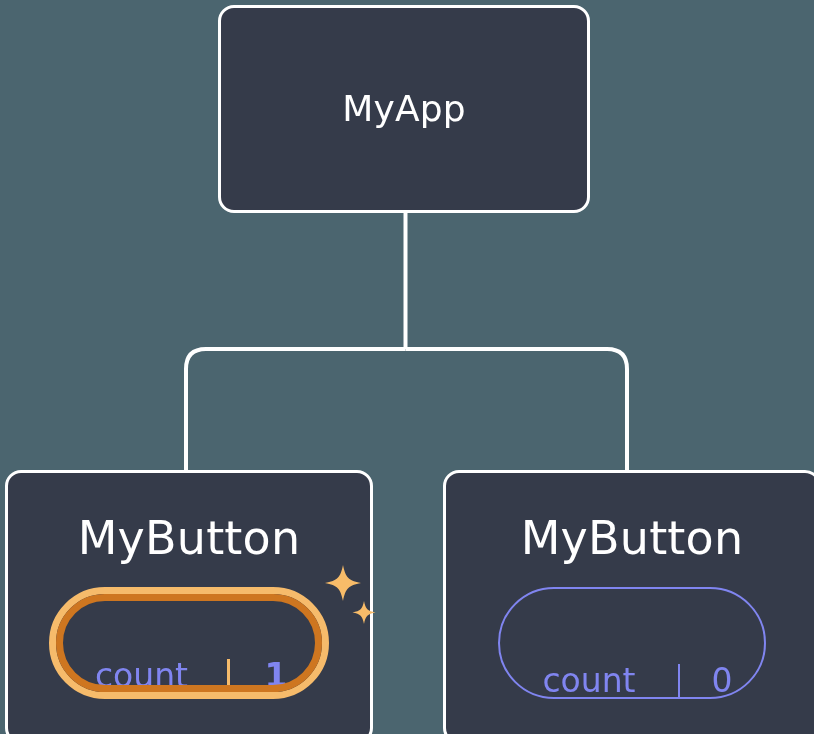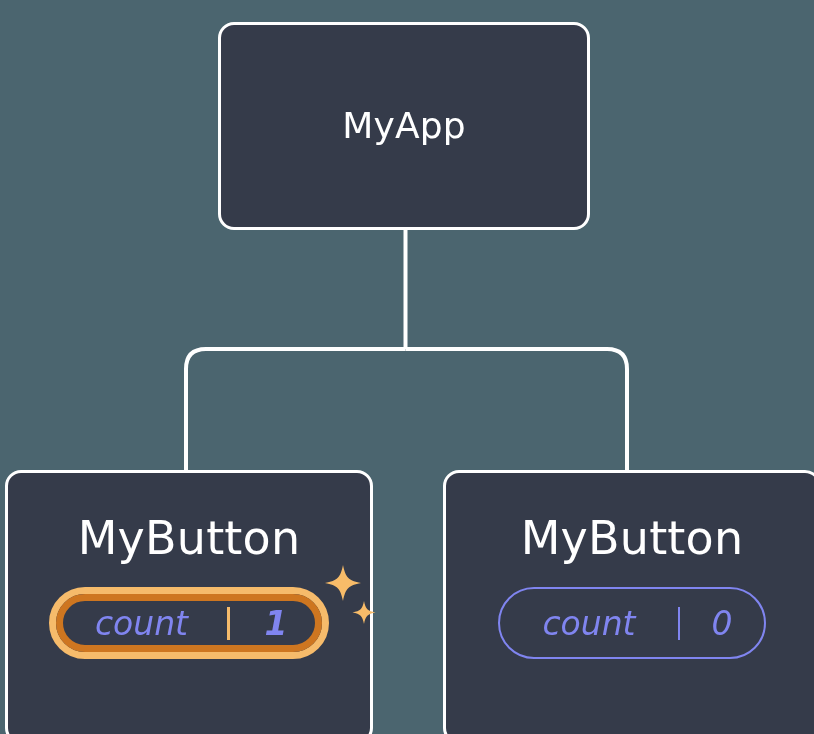--- a/index.html
+++ b/index.html
@@ -31,21 +31,21 @@
     box-sizing: border-box;
     background: #353b4a;
     border: 3px solid #ffffff;
     border-radius: 16px;
     display: flex;
     flex-direction: column;
     align-items: center;
   }
   .node-root {
     left: 218px;
-    top: 22px;
+    top: 5px;
     width: 372px;
     height: 208px;
     justify-content: center;
   }
   .node-child-left {
     left: 5px;
     top: 470px;
     width: 368px;
     height: 274px;
     padding-top: 42px;
@@ -72,24 +72,23 @@
   .pill-wrap {
     position: relative;
     margin-top: 26px;
     display: flex;
     align-items: center;
     justify-content: center;
   }
   .pill {
     box-sizing: border-box;
     display: flex;
-    align-items: center;
+    align-items: flex-end;
     border-radius: 999px;
-    height: 72px;
-    font-style: italic;
+    height: 112px;
   }
   
   .pill-highlight {
     width: 280px;
     border: 7px solid #f6bb6b;
     outline: 7px solid #ce7620;
     outline-offset: -14px;
     box-shadow: 0 0 0 0 rgba(0,0,0,0);
     background: transparent;
   }

